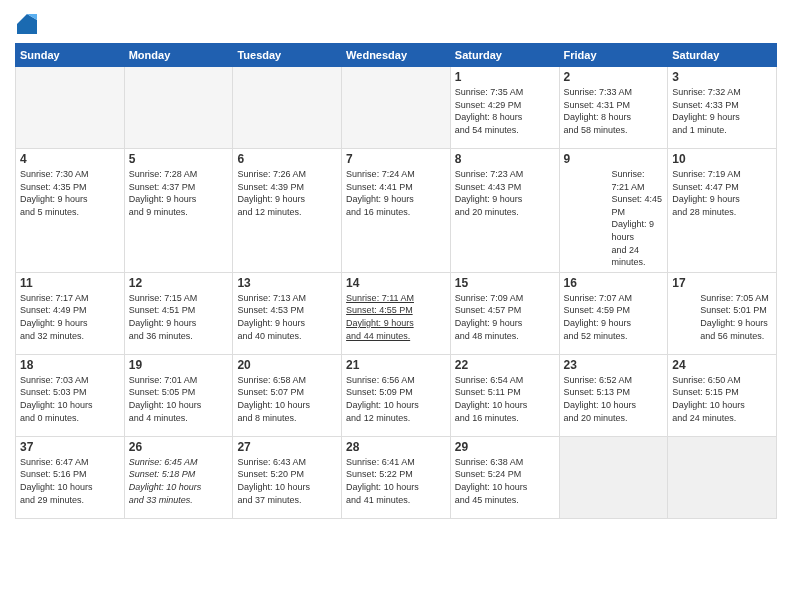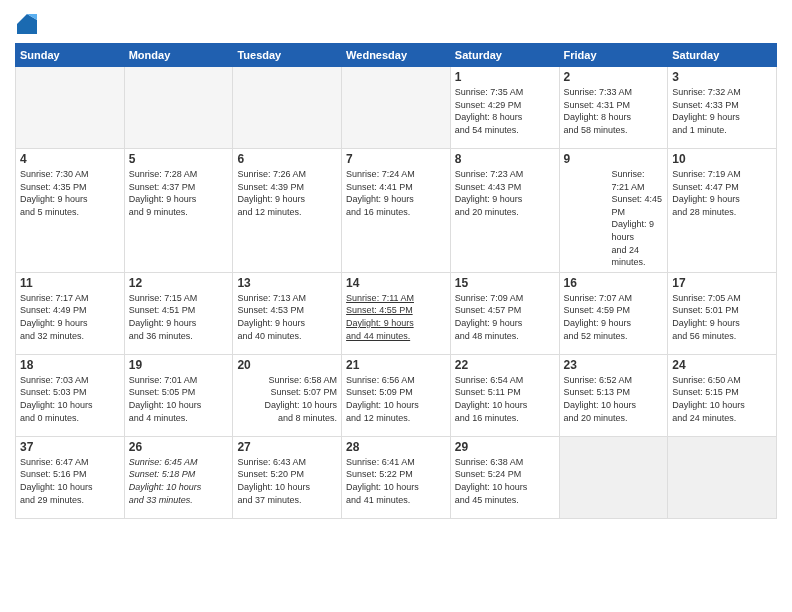--- a/index.html
+++ b/index.html
@@ -248,21 +248,21 @@
           </td>
           <td>
             <span class="day-num">16</span>
             <div class="day-info" style="white-space: pre-line;">Sunrise: 7:07 AM
 Sunset: 4:59 PM
 Daylight: 9 hours
 and 52 minutes.</div>
           </td>
           <td>
             <span class="day-num">17</span>
-            <div class="day-info" style="white-space: pre-line;">Sunrise: 7:05 AM
+            <div class="day-info" style="white-space: pre-line; margin-left: 28px;">Sunrise: 7:05 AM
 Sunset: 5:01 PM
 Daylight: 9 hours
 and 56 minutes.</div>
           </td>
         </tr>
         <tr>
           <td>
             <span class="day-num">18</span>
             <div class="day-info" style="white-space: pre-line;">Sunrise: 7:03 AM
 Sunset: 5:03 PM
@@ -271,21 +271,21 @@
           </td>
           <td>
             <span class="day-num">19</span>
             <div class="day-info" style="white-space: pre-line;">Sunrise: 7:01 AM
 Sunset: 5:05 PM
 Daylight: 10 hours
 and 4 minutes.</div>
           </td>
           <td>
             <span class="day-num">20</span>
-            <div class="day-info" style="white-space: pre-line; text-align: right;">Sunrise: 6:58 AM
+            <div class="day-info" style="white-space: pre-line;">Sunrise: 6:58 AM
 Sunset: 5:07 PM
 Daylight: 10 hours
 and 8 minutes.</div>
           </td>
           <td>
             <span class="day-num">21</span>
             <div class="day-info" style="white-space: pre-line;">Sunrise: 6:56 AM
 Sunset: 5:09 PM
 Daylight: 10 hours
 and 12 minutes.</div>

